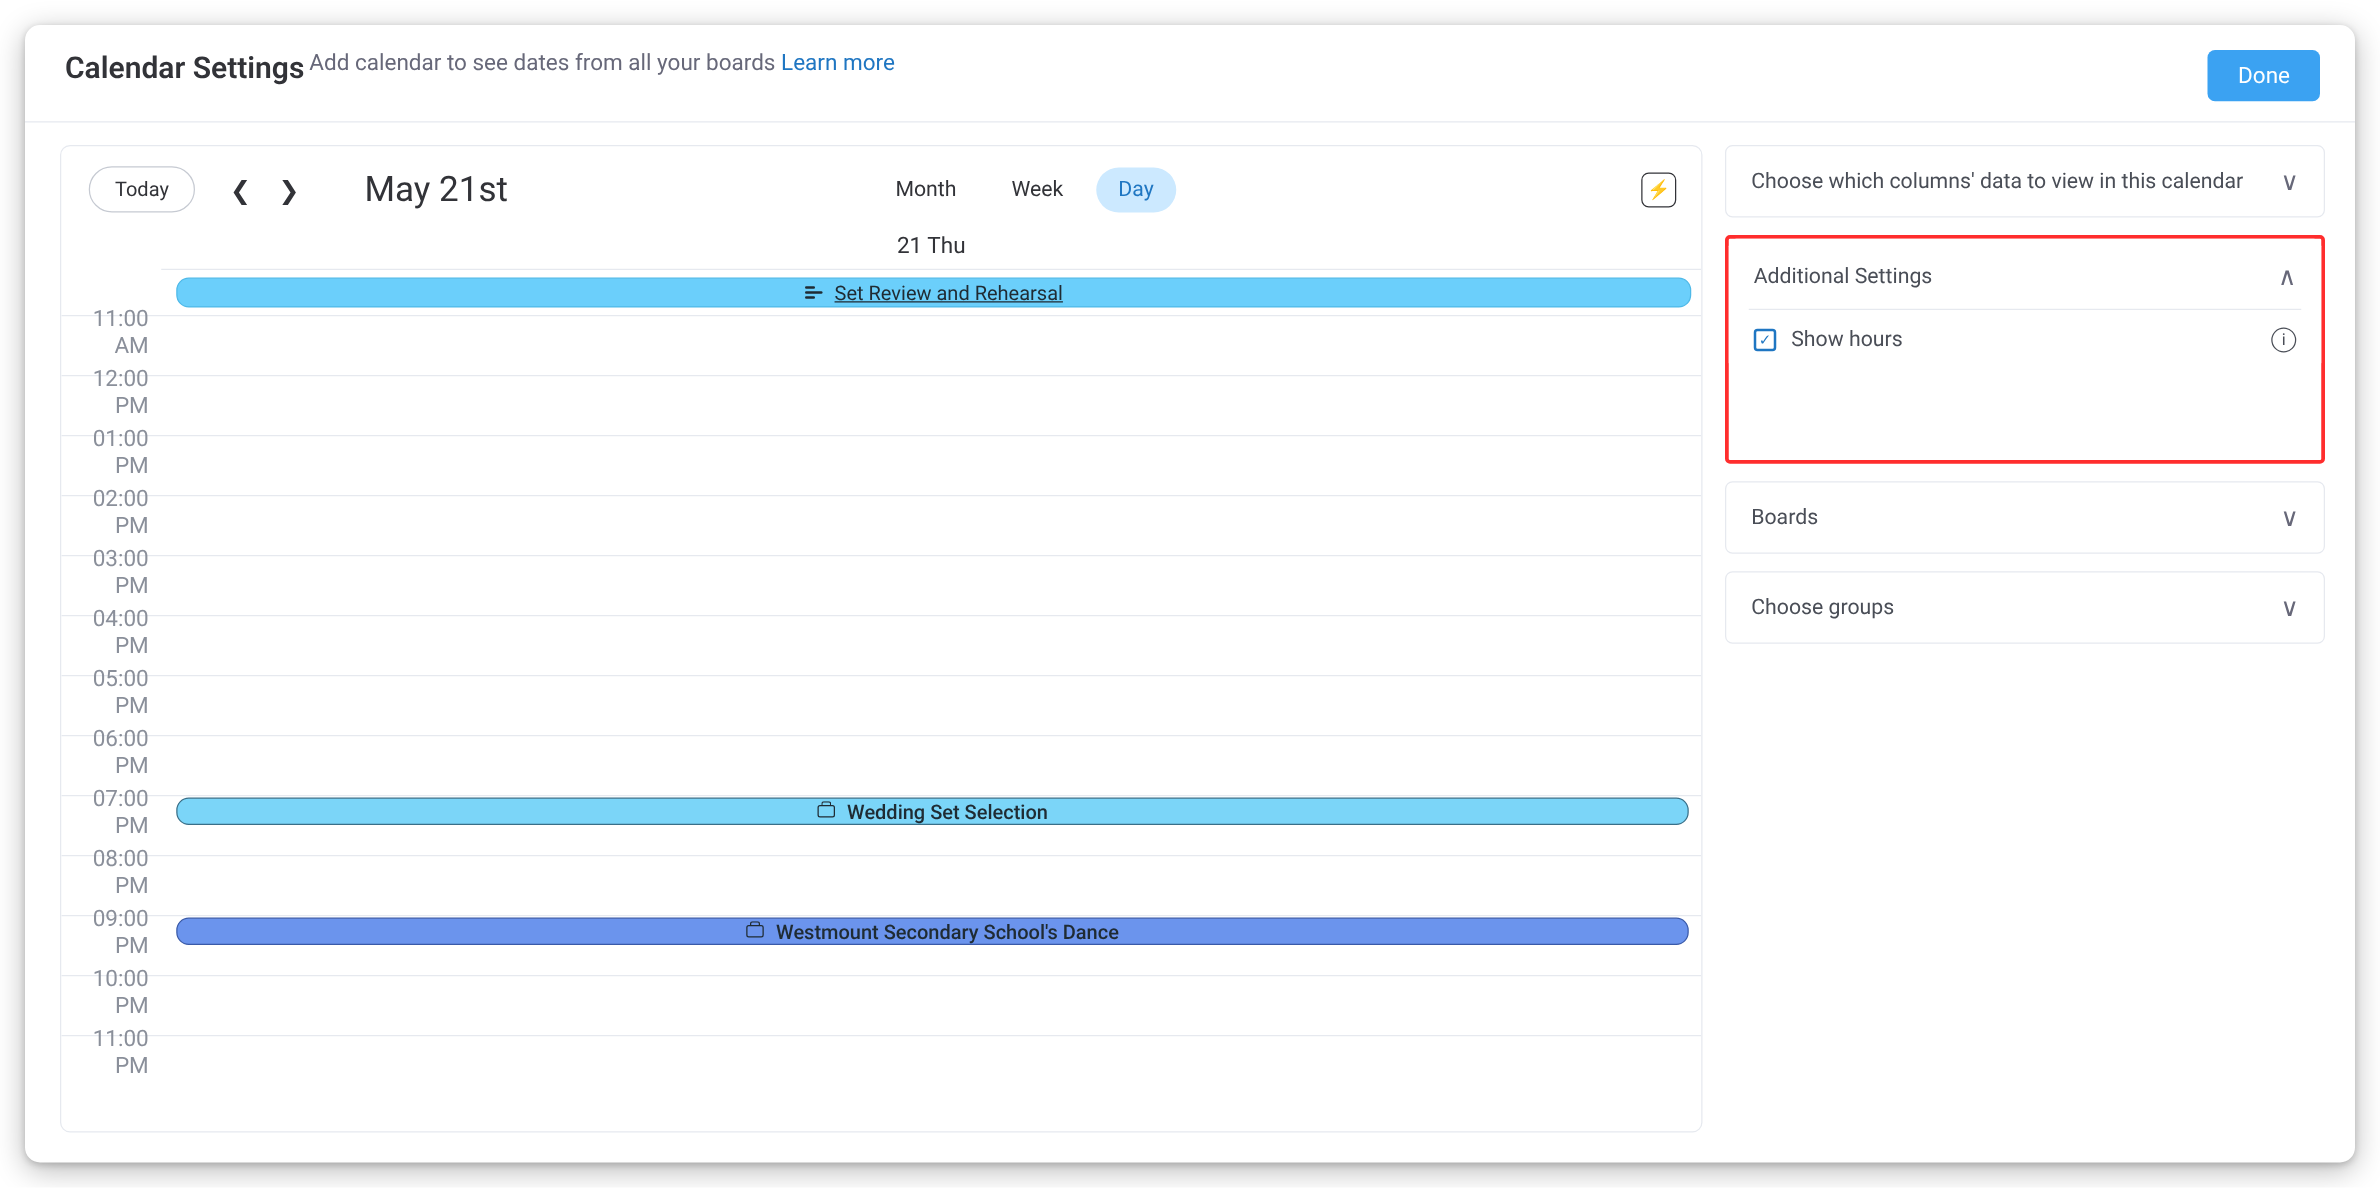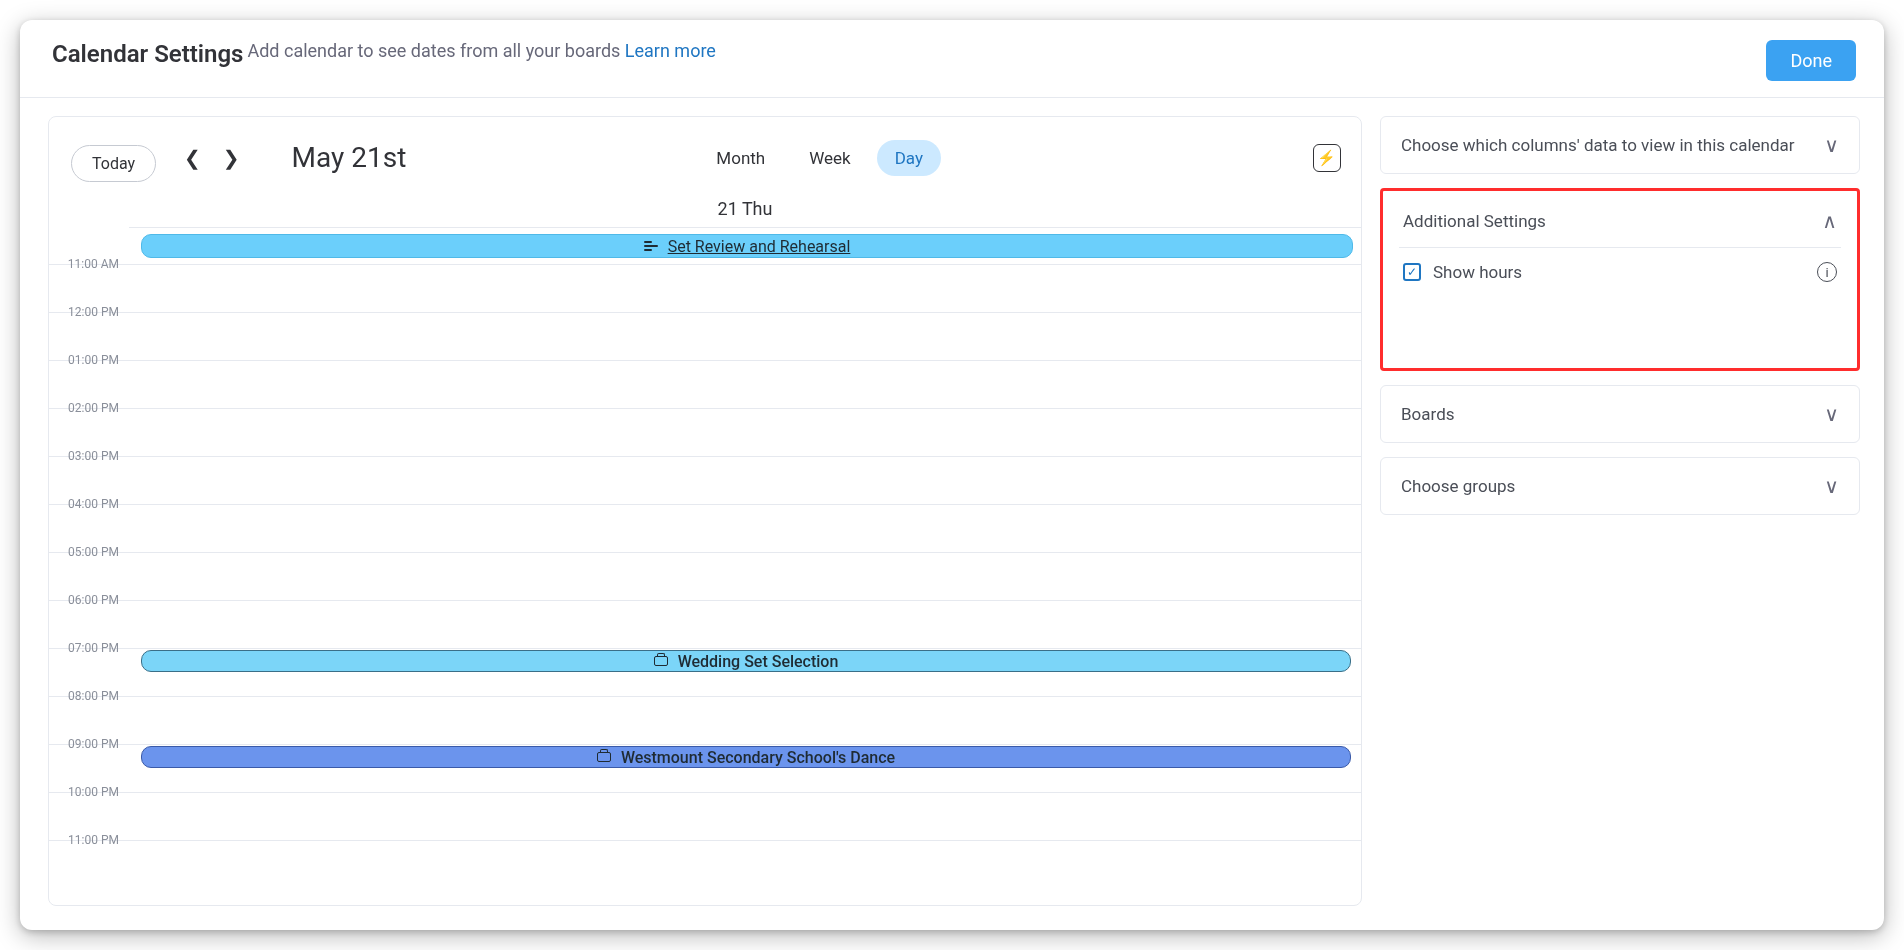--- a/index.html
+++ b/index.html
@@ -75,21 +75,20 @@
 }
 
 .today-btn {
   border: 1px solid #c6cad2;
   background: #fff;
   color: #323338;
   border-radius: 22px;
   padding: 8px 20px;
   font-size: 16px;
   cursor: pointer;
-  margin-top: 12px;
 }
 
 .nav-arrows { display: flex; gap: 10px; align-items: center; }
 .nav-arrows span { cursor: pointer; font-size: 20px; color: #323338; user-select: none; padding: 4px 6px; }
 
 .cur-date { font-size: 28px; font-weight: 400; color: #323338; margin-left: 24px; }
 
 .view-switch { display: flex; gap: 8px; align-items: center; margin-left: auto; margin-right: auto; position: relative; left: -40px; }
 .view-btn {
   border: none;
@@ -144,21 +143,21 @@
 
 .time-row {
   display: flex;
   height: 48px;
   border-top: 1px solid #e6e9ef;
 }
 .time-label {
   width: 80px;
   text-align: right;
   padding-right: 10px;
-  font-size: 12px;
+  font-size: 18px;
   color: #8a8f9a;
   position: relative;
   top: -8px;
 }
 .time-cell { flex: 1; }
 
 .event-bar {
   position: absolute;
   left: 92px;
   right: 10px;

